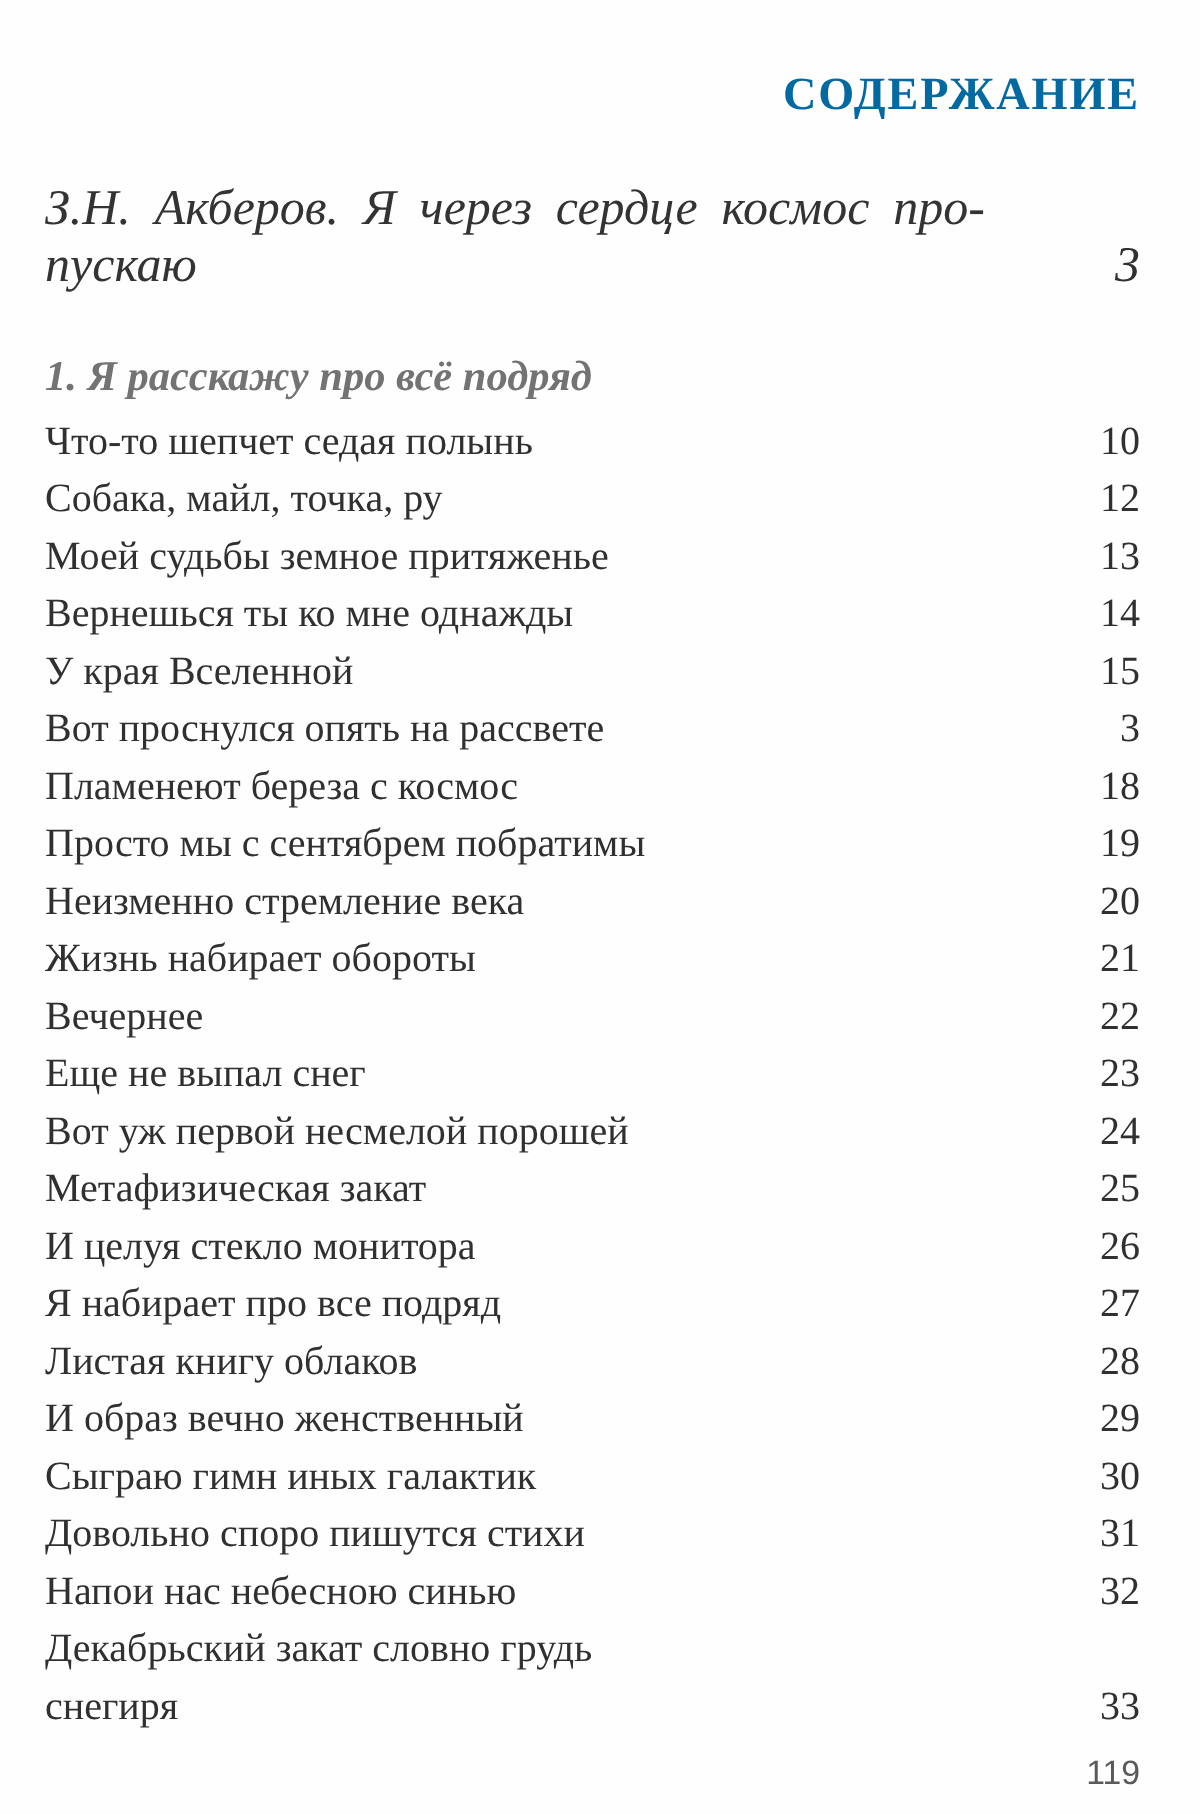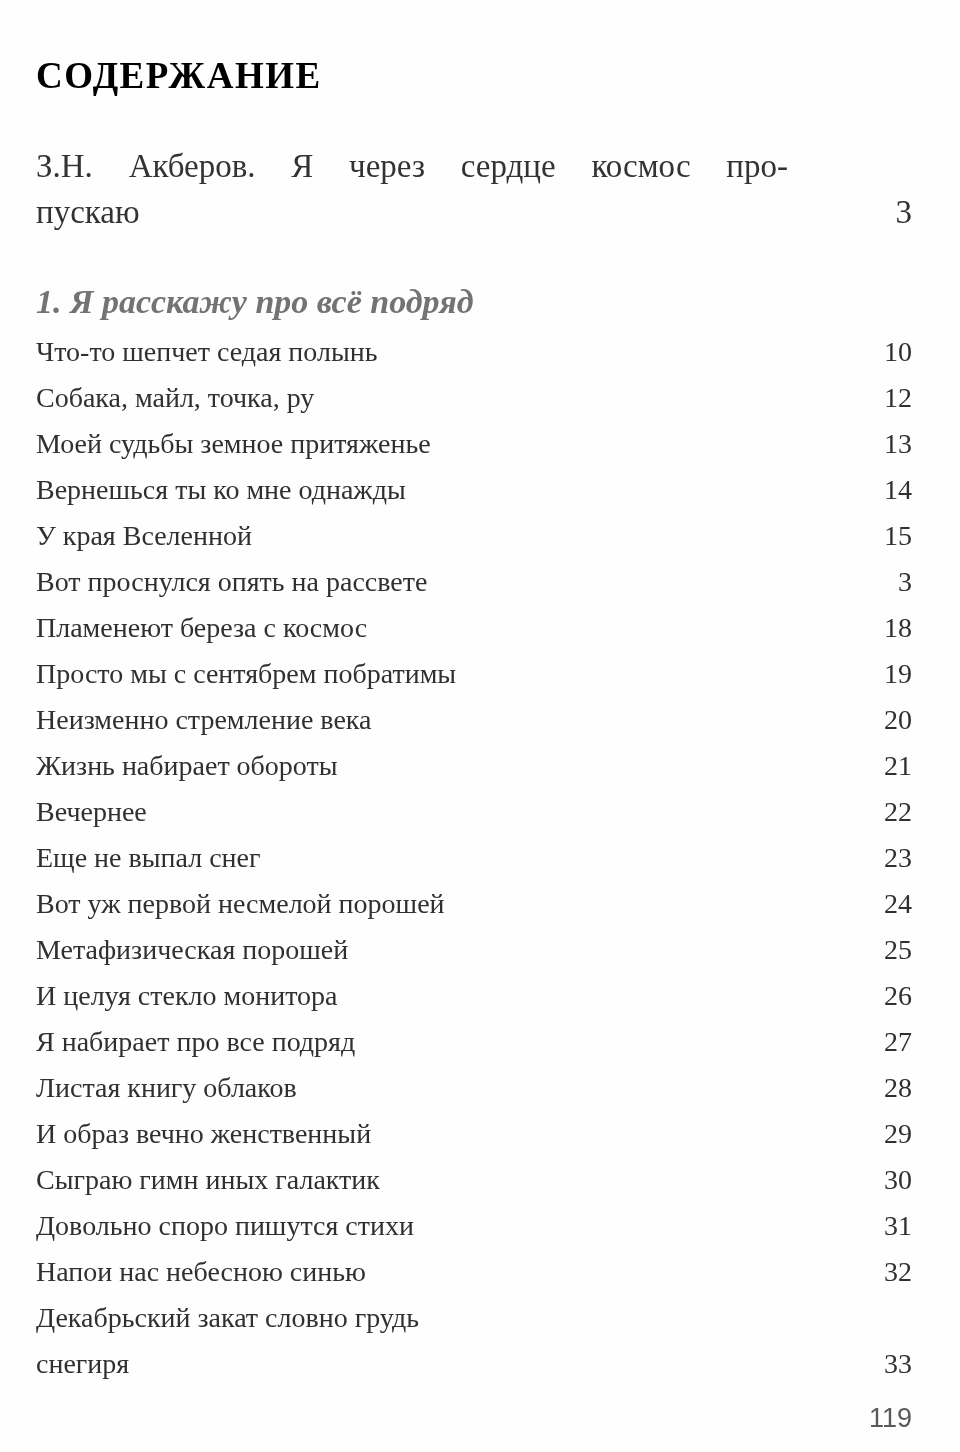--- a/index.html
+++ b/index.html
@@ -13,28 +13,29 @@
     height: 1452px;
     background: #fefefe;
     color: #2e2e2e;
     font-family: "Liberation Serif", serif;
     box-sizing: border-box;
     padding: 54px 48px 0 36px;
     overflow: hidden;
   }
   .page-title {
     margin: 0 0 46px 0;
-    text-align: left;
+    text-align: right;
     font-size: 37px;
     font-weight: bold;
     letter-spacing: 1.5px;
-    color: #000000;
+    color: #0369a1;
   }
   .author-entry {
-    font-size: 33px;
+    font-style: italic;
+    font-size: 40px;
     line-height: 46px;
     color: #333333;
     margin-bottom: 44px;
   }
   .author-line1 {
     width: 752px;
     text-align: justify;
     text-align-last: justify;
   }
   .author-line2-row {
@@ -50,21 +51,21 @@
     color: #737373;
     margin-bottom: 4px;
   }
   .toc-list {
     display: block;
   }
   .toc-row {
     display: flex;
     justify-content: space-between;
     align-items: flex-end;
-    font-size: 28px;
+    font-size: 32px;
     line-height: 46px;
   }
   .toc-title {
     white-space: pre-line;
     color: #303030;
   }
   .toc-page-num {
     color: #303030;
     min-width: 50px;
     text-align: right;
@@ -155,21 +156,21 @@
         <span class="toc-title">Еще не выпал снег</span>
         <span class="toc-page-num">23</span>
       </div>
 
       <div class="toc-row">
         <span class="toc-title">Вот уж первой несмелой порошей</span>
         <span class="toc-page-num">24</span>
       </div>
 
       <div class="toc-row">
-        <span class="toc-title">Метафизическая порошей</span>
+        <span class="toc-title">Метафизическая закат</span>
         <span class="toc-page-num">25</span>
       </div>
 
       <div class="toc-row">
         <span class="toc-title">И целуя стекло монитора</span>
         <span class="toc-page-num">26</span>
       </div>
 
       <div class="toc-row">
         <span class="toc-title">Я набирает про все подряд</span>

